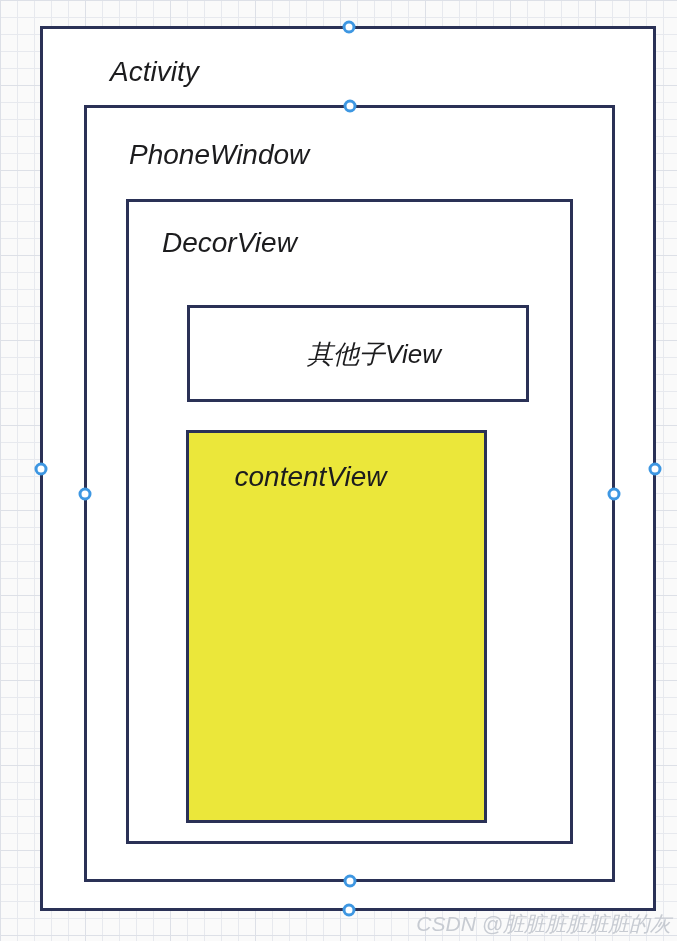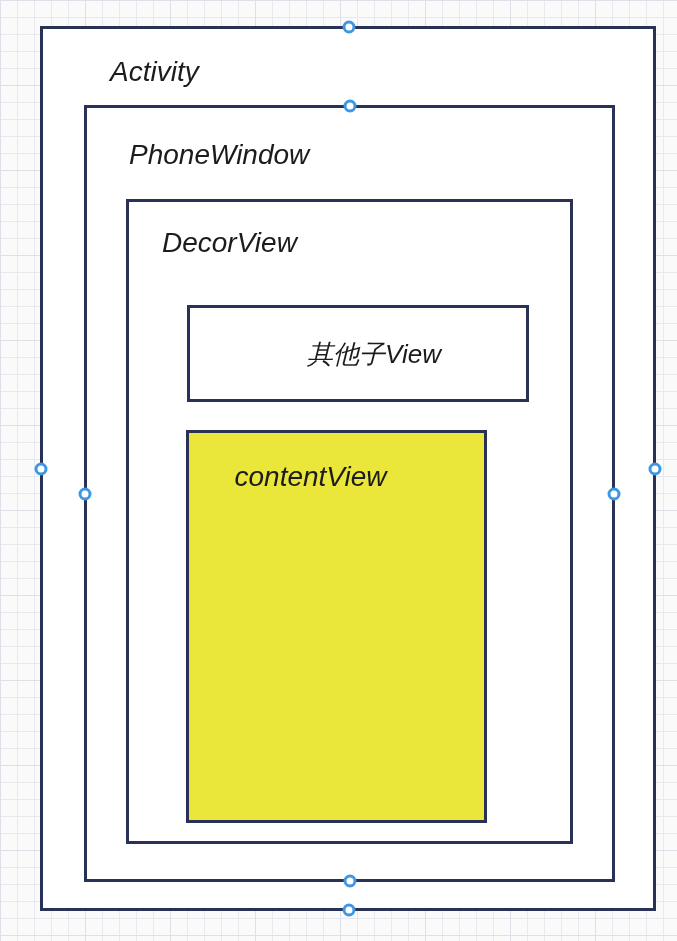--- a/index.html
+++ b/index.html
@@ -121,14 +121,15 @@
   <div class="handle" style="left:349px;top:27px;"></div>
   <div class="handle" style="left:349px;top:910px;"></div>
   <div class="handle" style="left:41px;top:469px;"></div>
   <div class="handle" style="left:655px;top:469px;"></div>
   <div class="handle" style="left:350px;top:106px;"></div>
   <div class="handle" style="left:350px;top:881px;"></div>
   <div class="handle" style="left:85px;top:494px;"></div>
   <div class="handle" style="left:614px;top:494px;"></div>
 
 
+  <div class="wm" id="watermark-csdn">CSDN @脏脏脏脏脏脏的灰</div>
 
 </div>
 
 </body></html>

